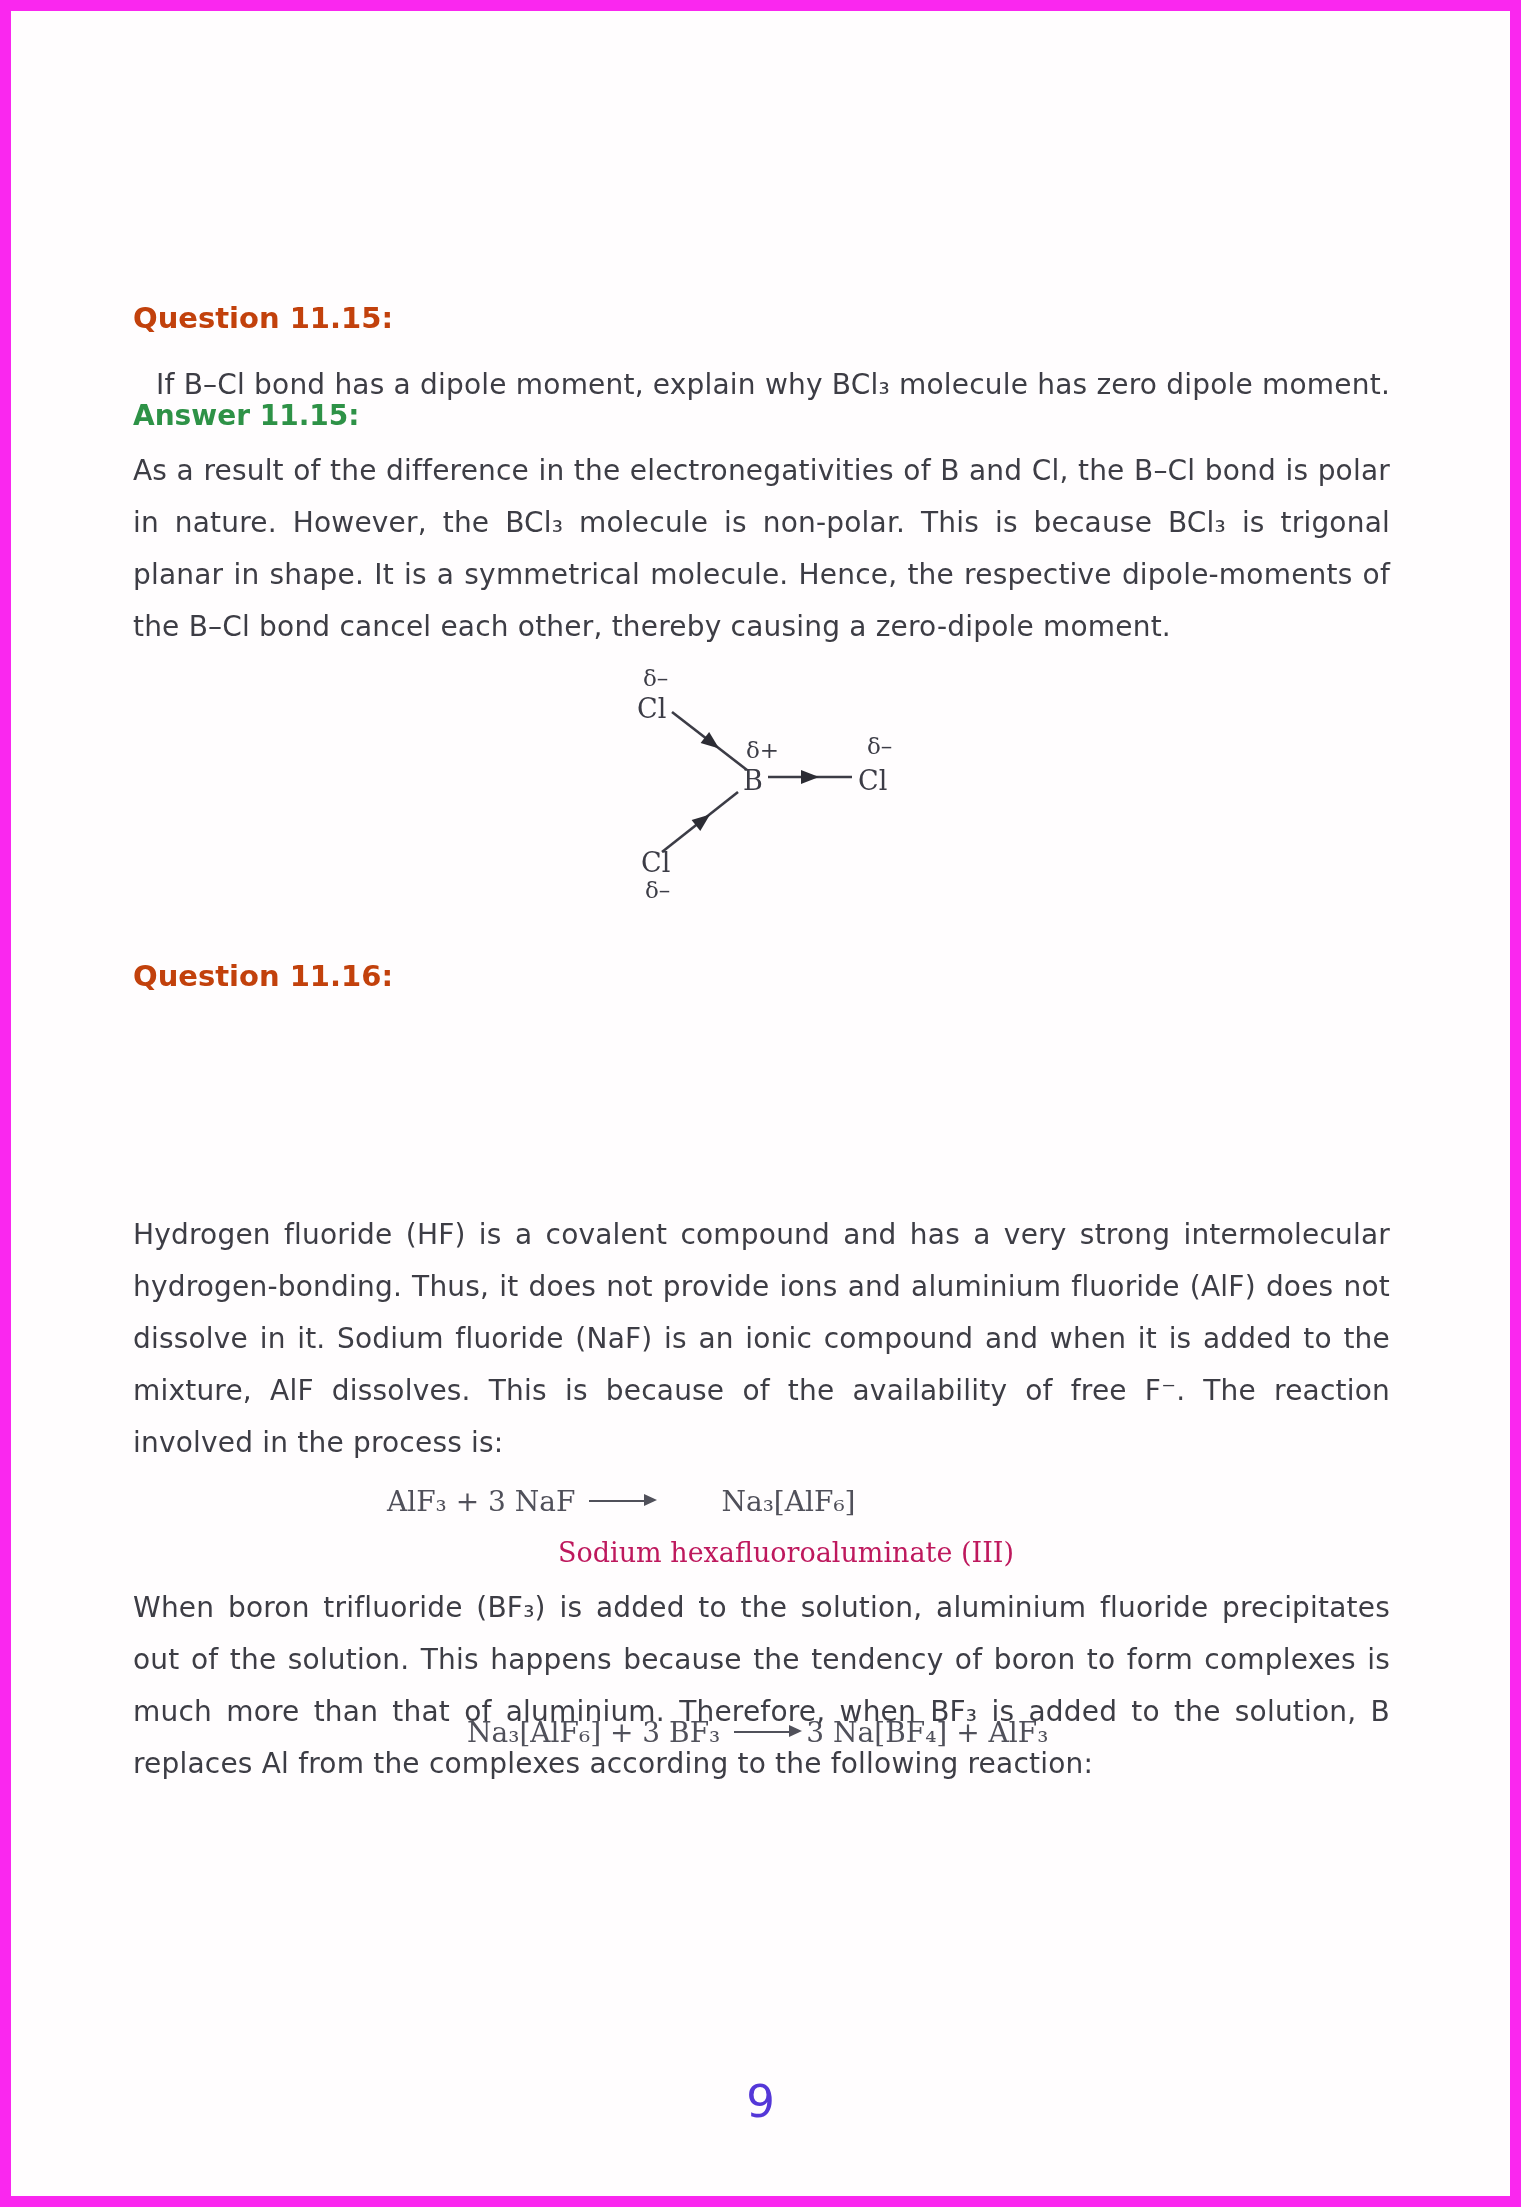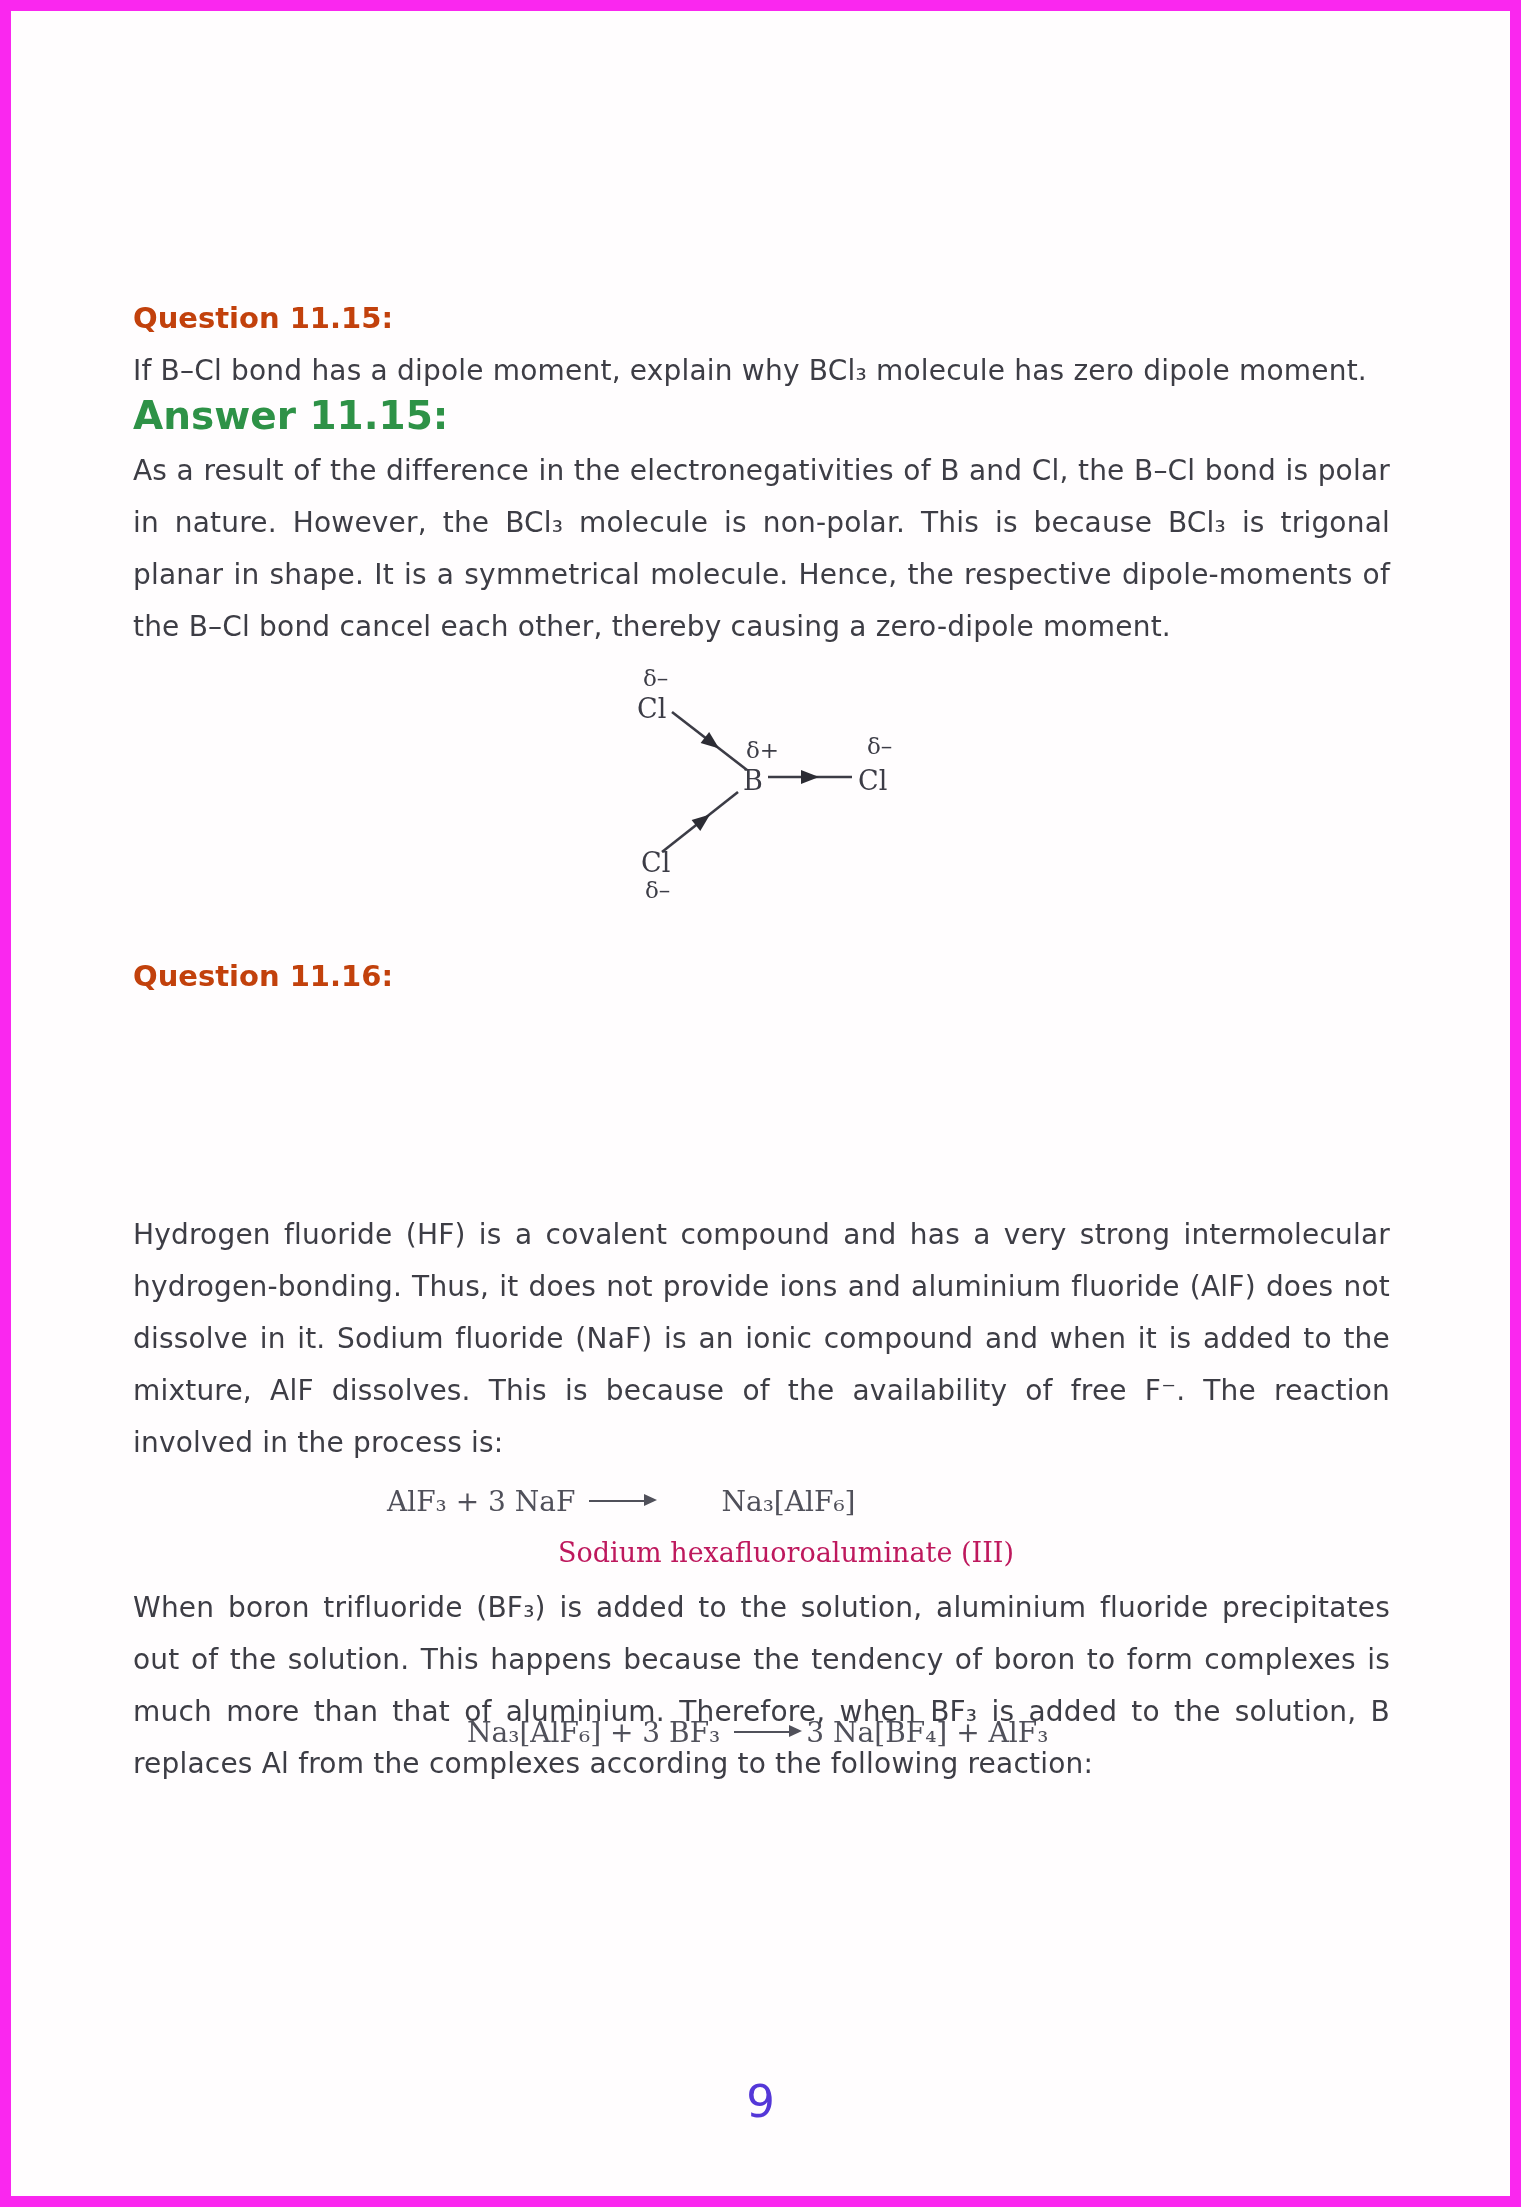--- a/index.html
+++ b/index.html
@@ -7,21 +7,21 @@
     position:relative;
     width:1521px; height:2207px;
     box-sizing:border-box;
     background:#fffdfe;
     border:11px solid #fa27ef;
     font-family:"DejaVu Sans","Liberation Sans",sans-serif;
     overflow:hidden;
   }
   .abs { position:absolute; margin:0; }
   .q-heading { color:#c2410c; font-weight:bold; font-size:29px; line-height:52px; }
-  .a-heading { color:#2e9247; font-weight:bold; font-size:39px; line-height:52px; }
+  .a-heading { color:#2e9247; font-weight:bold; font-size:28px; line-height:52px; }
   .body-text { color:#3d3d45; font-size:28px; line-height:52px; letter-spacing:0.2px; }
   .justify { text-align:justify; }
   .block { width:1257px; left:122px; }
 
   .equation {
     font-family:"DejaVu Serif","Liberation Serif",serif;
     color:#50505a; font-size:28px; line-height:52px; white-space:nowrap;
   }
   .eq-arrow {
     display:inline-block; width:56px; height:2px; background:#50505a;
@@ -46,21 +46,21 @@
   .delta { font-size:23px; }
   .atom { font-size:27px; }
 </style>
 </head>
 <body>
 
 <div class="page">
 
   <h2 class="abs block q-heading" style="top:281px;">Question 11.15:</h2>
 
-  <p class="abs block body-text" style="top:334px;">If B–Cl bond has a dipole moment, explain why BCl₃ molecule has zero dipole moment.</p>
+  <p class="abs block body-text" style="top:348px;text-align:right;">If B–Cl bond has a dipole moment, explain why BCl₃ molecule has zero dipole moment.</p>
 
   <h2 class="abs block a-heading" style="top:379px;">Answer 11.15:</h2>
 
   <p class="abs block body-text justify" style="top:434px;">As a result of the difference in the electronegativities of B and Cl, the B–Cl bond is polar in nature. However, the BCl₃ molecule is non-polar. This is because BCl₃ is trigonal planar in shape. It is a symmetrical molecule. Hence, the respective dipole-moments of the B–Cl bond cancel each other, thereby causing a zero-dipole moment.</p>
 
   <div class="abs diagram" style="left:604px; top:639px; width:300px; height:256px;">
     <svg width="300" height="256" viewBox="0 0 300 256">
 
       <line class="bond" x1="57" y1="62" x2="132" y2="120"></line>
       <line class="bond" x1="153" y1="127" x2="237" y2="127"></line>

